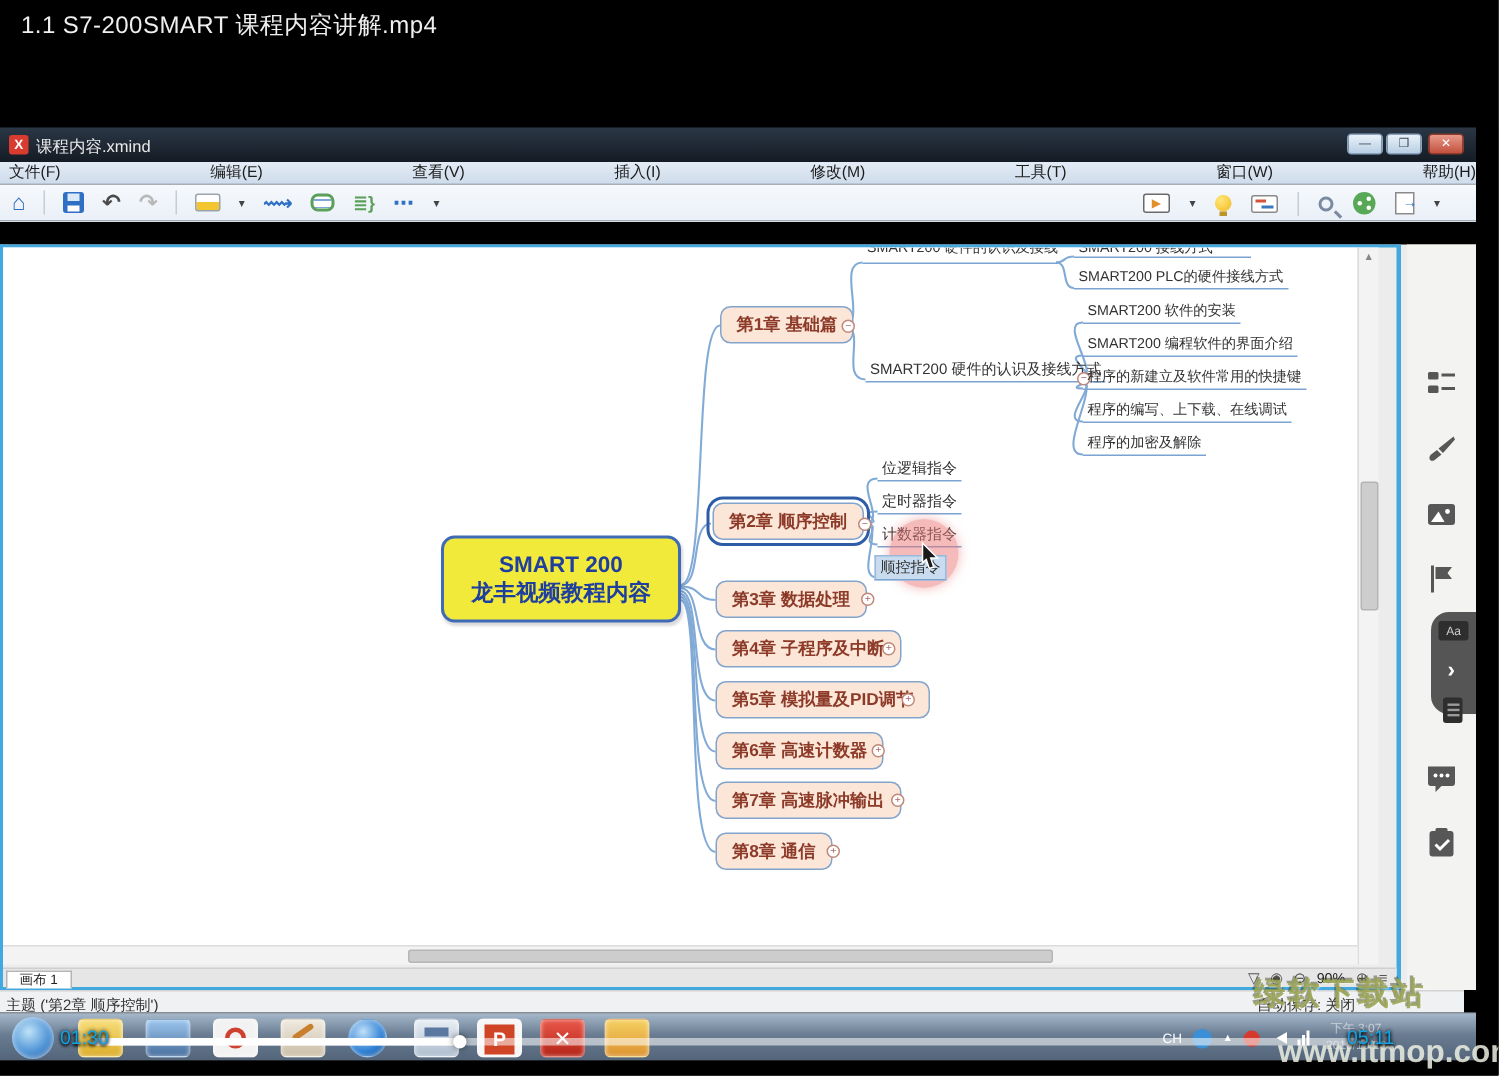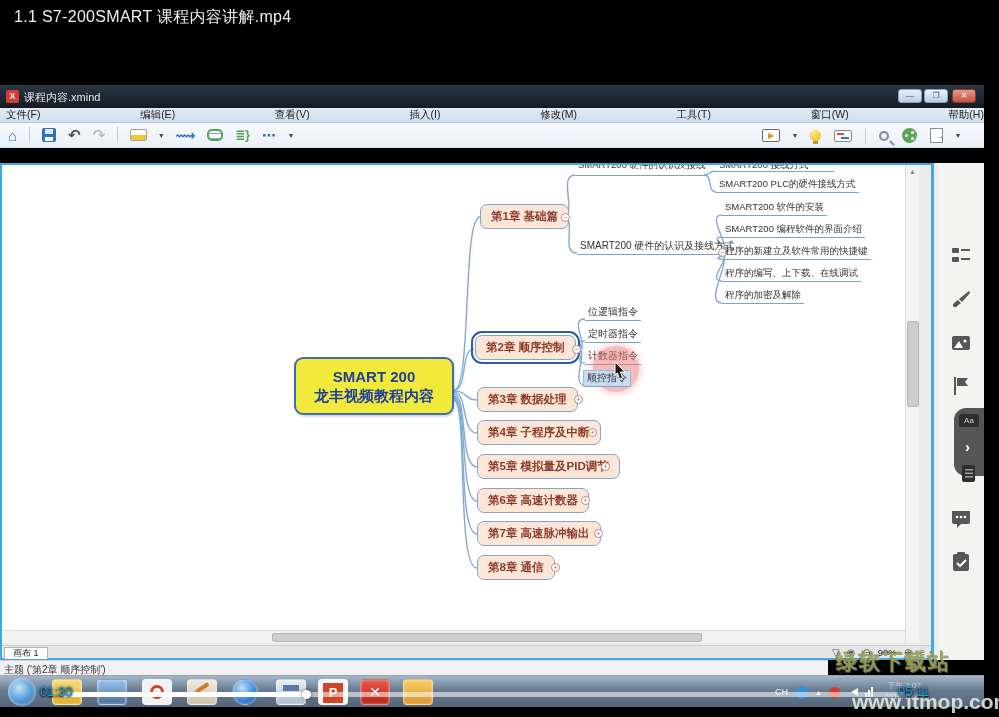--- a/index.html
+++ b/index.html
@@ -68,21 +68,21 @@
   .sheet-tab{left:2px;top:1px;height:12px;padding:0 8px;background:#fff;border:1px solid #b5b5b5;border-bottom:none;font-size:9px;color:#222;line-height:11px;}
   .zoomctl{position:absolute;right:6px;top:0;height:13px;display:flex;align-items:center;gap:7px;color:#555;}
   .zoomctl span{font-size:10px;line-height:13px;}
   .zoomctl .pct{color:#222;font-size:9.5px;}
   
   #sidebar{left:938px;top:78px;width:46px;height:497px;background:#f3f3f1;}
   .sb-ic{left:12px;width:22px;height:22px;}
   .drawer{left:16px;top:245px;width:30px;height:68px;background:rgba(72,72,72,.92);border-radius:12px 0 0 12px;}
   .chev{color:#fff;font-size:15px;font-weight:bold;}
   
-  .statusbar{left:0;top:575px;width:828px;height:15px;background:#eff1f3;border-top:1px solid #d4d4d4;font-size:10px;color:#333;}
+  .statusbar{left:0;top:575px;width:976px;height:15px;background:#eff1f3;border-top:1px solid #d4d4d4;font-size:10px;color:#333;}
   
   #taskbar{left:0;top:590px;width:984px;height:32px;background:linear-gradient(rgba(173,192,212,.95),rgba(110,130,152,.95) 45%,rgba(88,106,128,.95));border-top:1px solid rgba(255,255,255,.4);}
   .orb{left:8px;top:2px;width:28px;height:28px;border-radius:50%;background:radial-gradient(circle at 40% 35%,#bfe3f8,#4f94d6 55%,#1f4e8c);box-shadow:inset 0 0 4px rgba(255,255,255,.8);}
   .tkico{top:3px;width:30px;height:26px;border-radius:4px;border:1px solid rgba(255,255,255,.35);box-shadow:inset 0 0 3px rgba(255,255,255,.5);}
   .tray{position:absolute;left:775px;top:0;height:32px;display:flex;align-items:center;gap:7px;color:#fff;}
   .clockblk{position:absolute;left:884px;top:4px;font-size:8px;color:rgba(255,255,255,.55);line-height:11px;text-align:center;}
   
   .node{position:absolute;white-space:nowrap;}
   .central{background:#f2ea3a;border:2px solid #3f6ab5;border-radius:9px;padding:8px 14px;text-align:center;color:#1f3f9e;font-weight:bold;font-size:15px;line-height:19px;box-shadow:1px 2px 2px rgba(0,0,0,.15);}
   .chapter{background:#fbe6d8;border:1.4px solid #84a4cc;border-radius:7px;padding:4px 10px;color:#8d3a28;font-size:11.5px;font-weight:bold;}

